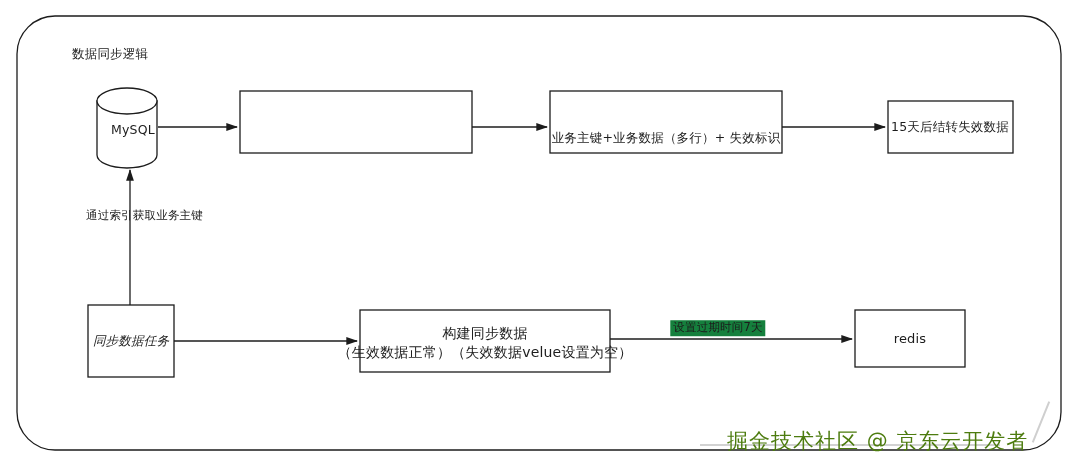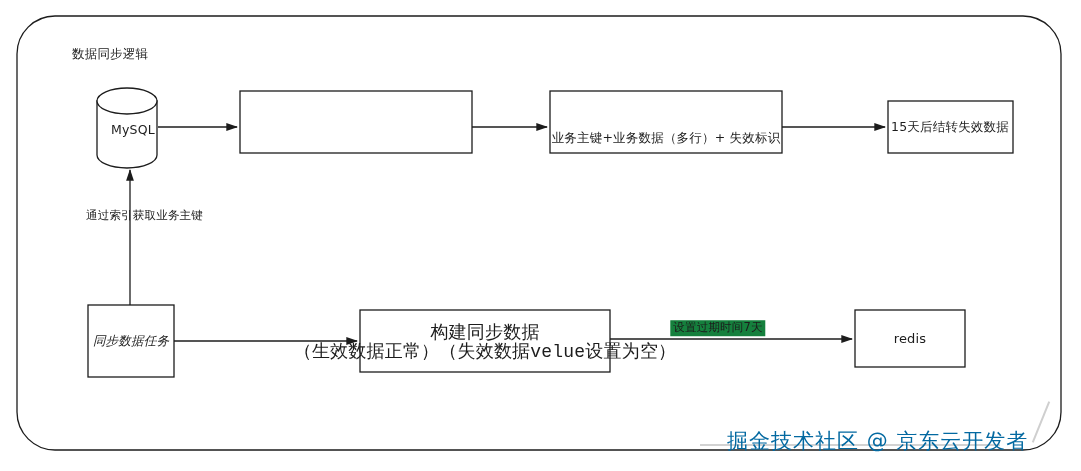--- a/index.html
+++ b/index.html
@@ -43,30 +43,29 @@
   .group-title {
     left: 72px;
     top: 46px;
     font-size: 12.5px;
     font-weight: 500;
   }
 
   .box-text-2line {
     text-align: center;
     transform: translate(-50%, -50%);
-    font-size: 18px;
-    font-family: Liberation Mono, monospace;
+    font-size: 14px;
   }
 
   .watermark {
     position: absolute;
     left: 727px;
     top: 427px;
     font-size: 21px;
-    color: #0369a1;
+    color: #4d7c0f;
     font-family: "DejaVu Sans", "Liberation Sans", sans-serif;
     letter-spacing: 1px;
     white-space: nowrap;
     user-select: none;
   }
   .wm-slash {
     position: absolute;
     left: 1040px;
     top: 400px;
     width: 2px;

